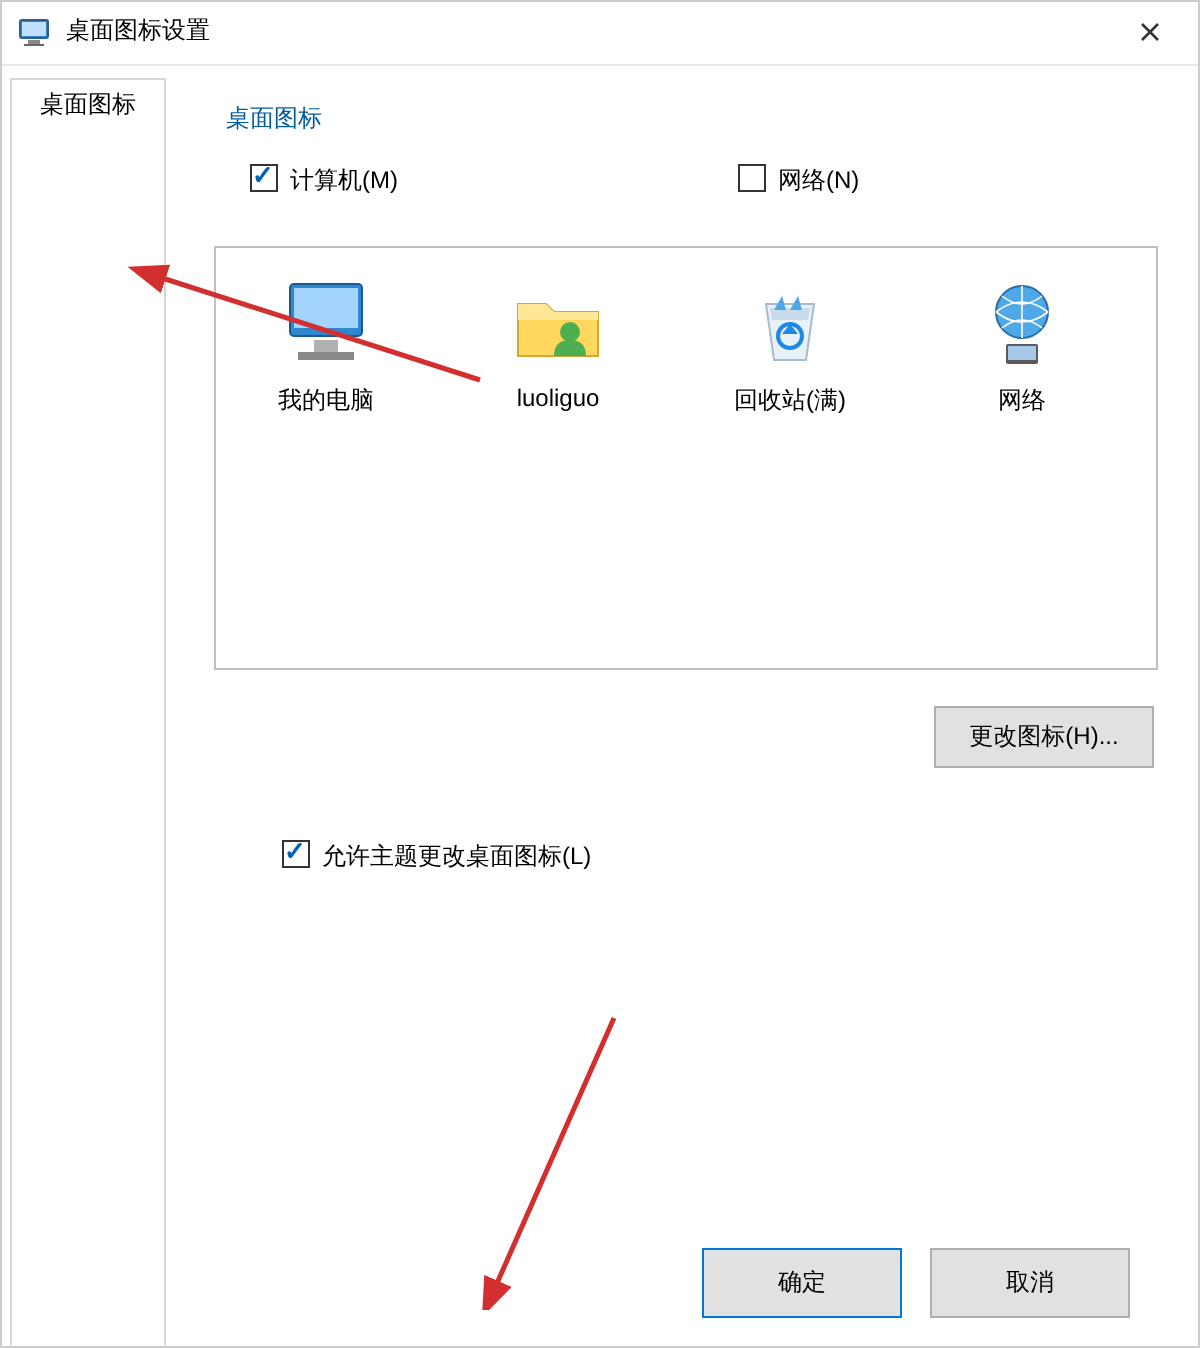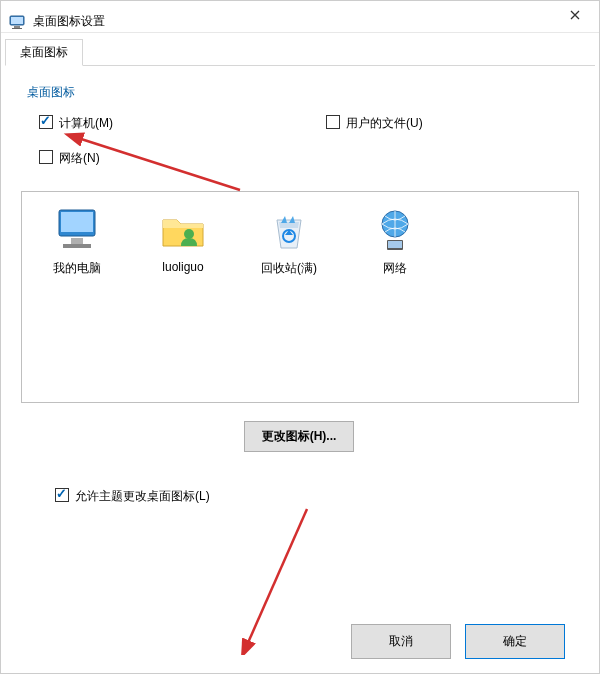--- a/index.html
+++ b/index.html
@@ -1,35 +1,35 @@
 <!DOCTYPE html>
 <html><head>
   <meta charset="utf-8">
   <style>
     * { box-sizing: border-box; margin: 0; padding: 0; }
     body { font-family: "Microsoft YaHei", "Segoe UI", Tahoma, sans-serif; font-size: 12px; background: #fff; width: 600px; height: 674px; overflow: hidden; position: relative; }
     .window { width: 600px; height: 674px; border: 1px solid #ccc; display: flex; flex-direction: column; background: #fff; }
-    .titlebar { height: 32px; display: flex; align-items: flex-end; padding: 0 2px 2px 8px; border-bottom: 1px solid #e8e8e8; }
+    .titlebar { height: 32px; display: flex; align-items: center; padding: 0 2px 2px 8px; border-bottom: 1px solid #e8e8e8; }
     .title-icon { width: 16px; height: 16px; margin-right: 8px; }
     .title-text { flex: 1; color: #000; font-size: 12px; }
     .close-btn { width: 44px; height: 30px; display: flex; align-items: center; justify-content: center; cursor: default; font-size: 14px; color: #333; }
-    .content { flex: 1; padding: 0; display: flex; flex-direction: column; }
+    .content { flex: 1; padding: 0; display: flex; flex-direction: row; }
     .tab-row { display: flex; border-bottom: 1px solid #d6d6d6; margin: 6px 4px 0 4px; }
     .tab { border: 1px solid #d6d6d6; border-bottom: 1px solid #fff; background: #fff; padding: 4px 14px; font-size: 12px; margin-bottom: -1px; position: relative; top: 0; }
     .pane { padding: 18px 20px 10px 20px; flex: 1; display: flex; flex-direction: column; }
     .group-label { color: #005a9e; font-size: 12px; margin: 0 0 10px 6px; }
     .checkbox-grid { display: grid; grid-template-columns: 1fr 1fr; row-gap: 18px; column-gap: 40px; padding: 4px 6px 12px 18px; }
     .chk { display: inline-flex; align-items: flex-start; gap: 6px; cursor: default; }
     .chk-box { width: 14px; height: 14px; border: 1px solid #333; position: relative; display: inline-block; flex-shrink: 0; }
     .chk-box.checked::after { content: "✓"; position: absolute; top: -3px; left: 0px; font-size: 13px; color: #0063b1; font-weight: bold; }
-    .preview-box { border: 1px solid #bfbfbf; margin-top: 12px; height: 212px; padding: 14px 10px; display: flex; gap: 16px; align-items: flex-start; }
+    .preview-box { border: 1px solid #bfbfbf; margin-top: 12px; height: 212px; padding: 14px 10px; display: flex; gap: 26px; align-items: flex-start; }
     .icon-item { width: 90px; display: flex; flex-direction: column; align-items: center; gap: 6px; }
     .icon-item span.label { font-size: 12px; text-align: center; white-space: nowrap; }
     .icon-svg { width: 48px; height: 48px; }
-    .btn-row1 { display: flex; justify-content: center; gap: 10px; margin: 18px 2px 0 0; font-weight: bold; }
+    .btn-row1 { display: flex; justify-content: flex-end; gap: 10px; margin: 18px 2px 0 0; }
     .btn { border: 1px solid #adadad; background: #e1e1e1; font-size: 12px; padding: 6px 16px; min-width: 110px; text-align: center; cursor: default; }
     .allow-row { margin: 36px 0 0 6px; padding-left: 28px; }
     .bottom-btns { display: flex; justify-content: flex-end; gap: 14px; padding: 10px 14px 4px 0; margin-top: auto; }
     .bottom-btns .btn { min-width: 100px; padding: 8px 20px; }
     .bottom-btns .btn.primary { border-color: #0078d7; }
 
     
     .arrow { position: absolute; pointer-events: none; }
   </style>
 </head>
@@ -58,24 +58,20 @@
       <div class="tab">桌面图标</div>
     </div>
 
     <div class="pane">
       <div class="group-label">桌面图标</div>
 
       <div class="checkbox-grid">
         <label class="chk">
           <span class="chk-box checked"></span>
           <span>计算机(M)</span>
-        </label>
-        <label class="chk">
-          <span class="chk-box"></span>
-          <span>用户的文件(U)</span>
         </label>
         <label class="chk">
           <span class="chk-box"></span>
           <span>网络(N)</span>
         </label>
       </div>
 
       <div class="preview-box">
         <div class="icon-item">
           <svg class="icon-svg" viewBox="0 0 48 48">
@@ -121,22 +117,22 @@
       </div>
 
       <div class="allow-row">
         <label class="chk">
           <span class="chk-box checked"></span>
           <span>允许主题更改桌面图标(L)</span>
         </label>
       </div>
 
       <div class="bottom-btns">
+        <div class="btn primary">确定</div>
         <div class="btn">取消</div>
-        <div class="btn primary">确定</div>
       </div>
     </div>
   </div>
 </div>
 
 <svg class="arrow" style="left:60px; top:130px;" width="190" height="70" viewBox="0 0 190 70">
   <defs>
       <marker id="ah1" markerWidth="10" markerHeight="10" refX="2" refY="3" orient="auto">
         <path d="M0,0 L0,6 L8,3 Z" fill="#d32f2f"></path>
       </marker>

